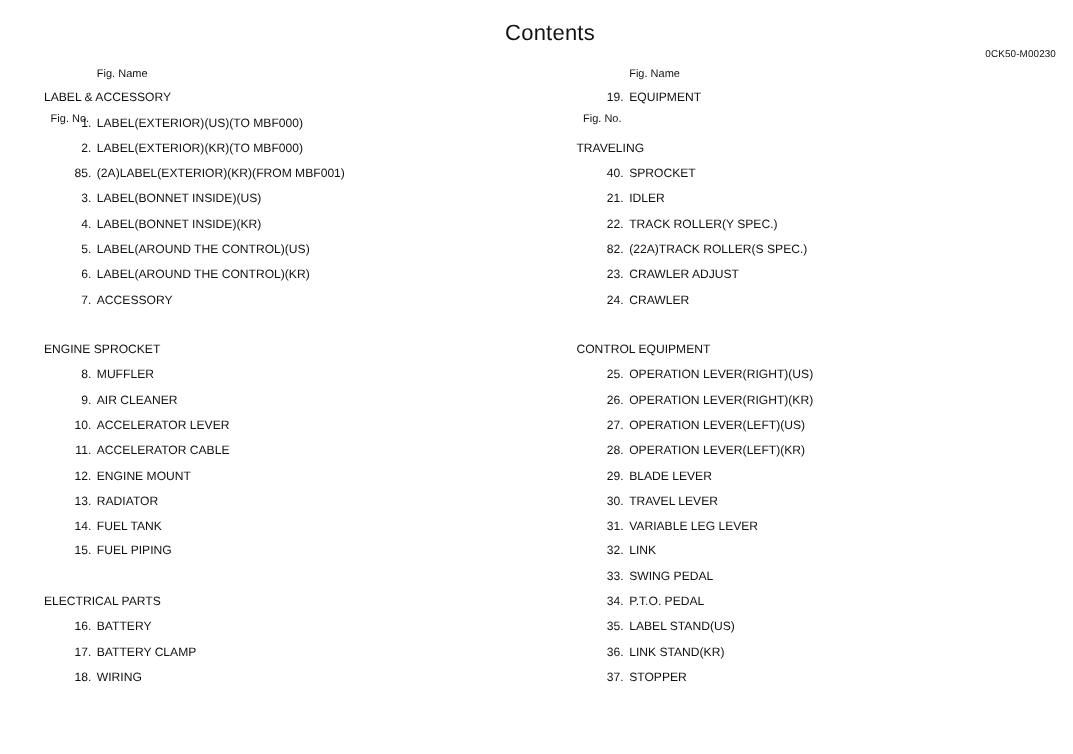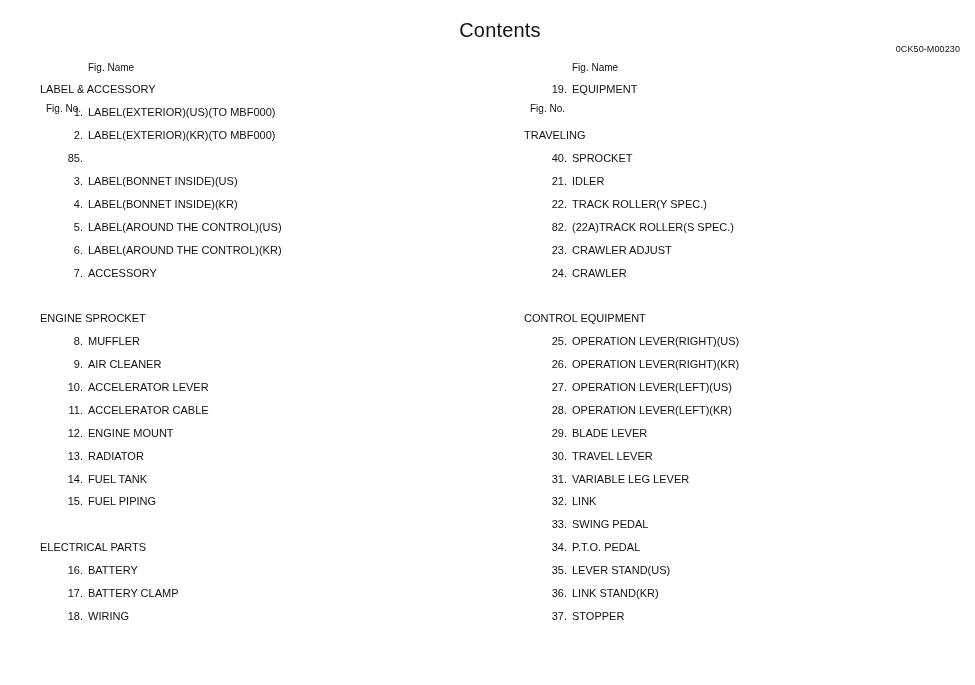--- a/index.html
+++ b/index.html
@@ -73,20 +73,21 @@
       <div class="row item">
         <span class="fig-no">1.</span>
         <span class="fig-name">LABEL(EXTERIOR)(US)(TO MBF000)</span>
       </div>
       <div class="row item">
         <span class="fig-no">2.</span>
         <span class="fig-name">LABEL(EXTERIOR)(KR)(TO MBF000)</span>
       </div>
       <div class="row item">
         <span class="fig-no">85.</span>
+        <span class="fig-name">(2A)LABEL(EXTERIOR)(KR)(FROM MBF001)</span>
       </div>
       <div class="row item">
         <span class="fig-no">3.</span>
         <span class="fig-name">LABEL(BONNET INSIDE)(US)</span>
       </div>
       <div class="row item">
         <span class="fig-no">4.</span>
         <span class="fig-name">LABEL(BONNET INSIDE)(KR)</span>
       </div>
       <div class="row item">
@@ -233,21 +234,21 @@
       <div class="row item">
         <span class="fig-no">33.</span>
         <span class="fig-name">SWING PEDAL</span>
       </div>
       <div class="row item">
         <span class="fig-no">34.</span>
         <span class="fig-name">P.T.O. PEDAL</span>
       </div>
       <div class="row item">
         <span class="fig-no">35.</span>
-        <span class="fig-name">LEVER STAND(US)</span>
+        <span class="fig-name">LABEL STAND(US)</span>
       </div>
       <div class="row item">
         <span class="fig-no">36.</span>
         <span class="fig-name">LINK STAND(KR)</span>
       </div>
       <div class="row item">
         <span class="fig-no">37.</span>
         <span class="fig-name">STOPPER</span>
       </div>
     </div>

